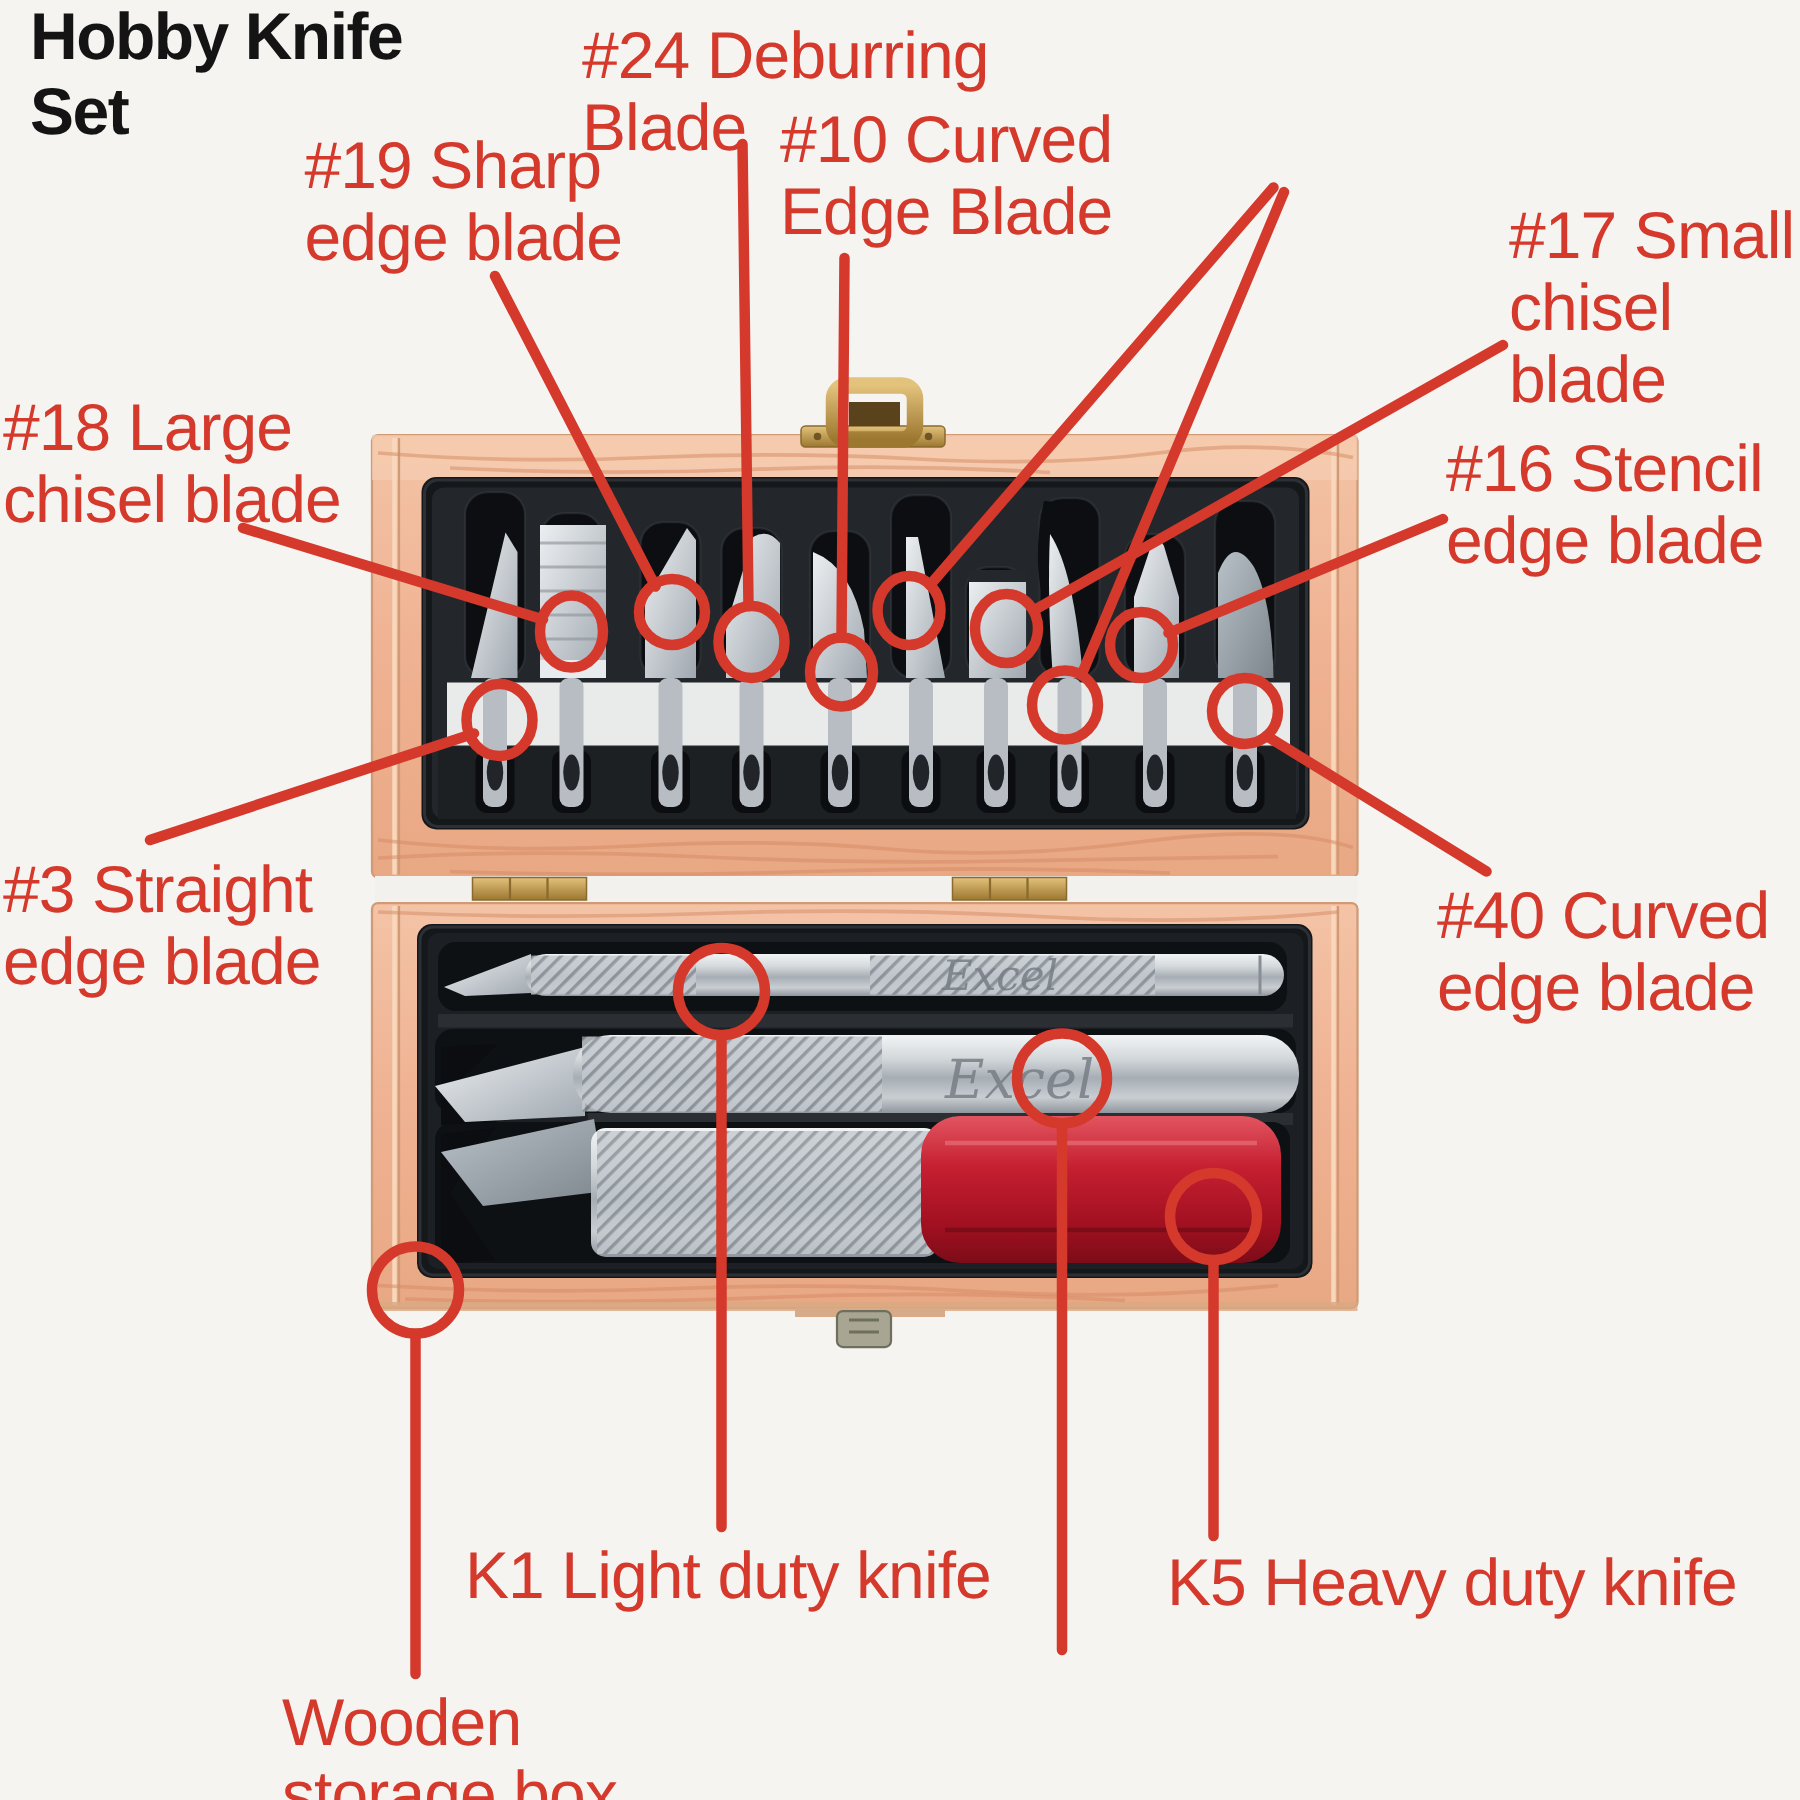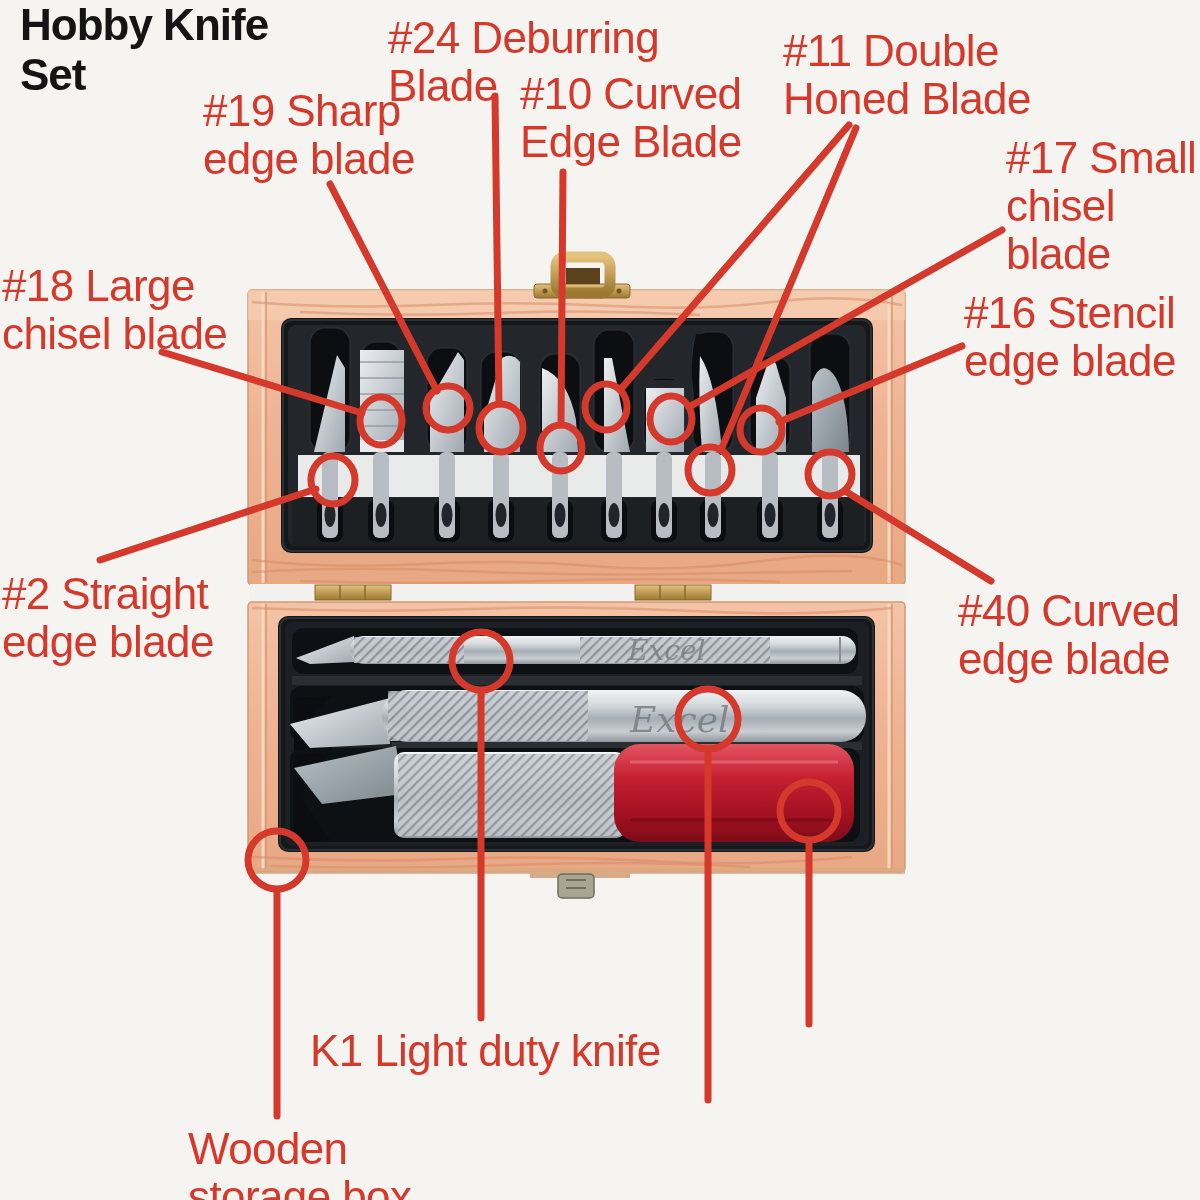--- a/index.html
+++ b/index.html
@@ -284,29 +284,28 @@
 
   <div class="page-title">Hobby Knife
 Set</div>
 
   <div class="callout" style="left:203px;top:87px">#19 Sharp
 edge blade</div>
   <div class="callout" style="left:388px;top:14px">#24 Deburring
 Blade</div>
   <div class="callout" style="left:520px;top:70px">#10 Curved
 Edge Blade</div>
-  <div class="callout" style="left:783px;top:27px">#11 Double
-Honed Blade</div>
   <div class="callout" style="left:1006px;top:134px">#17 Small
 chisel blade</div>
   <div class="callout" style="left:2px;top:262px">#18 Large
 chisel blade</div>
   <div class="callout" style="left:964px;top:289px">#16 Stencil
 edge blade</div>
-  <div class="callout" style="left:2px;top:570px">#2 Straight
+  <div class="callout" style="left:2px;top:570px">#3 Straight
 edge blade</div>
   <div class="callout" style="left:958px;top:587px">#40 Curved
 edge blade</div>
   <div class="callout" style="left:310px;top:1027px">K1 Light duty knife</div>
+  <div class="callout" style="left:778px;top:1032px">K5 Heavy duty knife</div>
   <div class="callout" style="left:188px;top:1125px">Wooden
 storage box</div>
 
 </div>
 
 </body></html>

